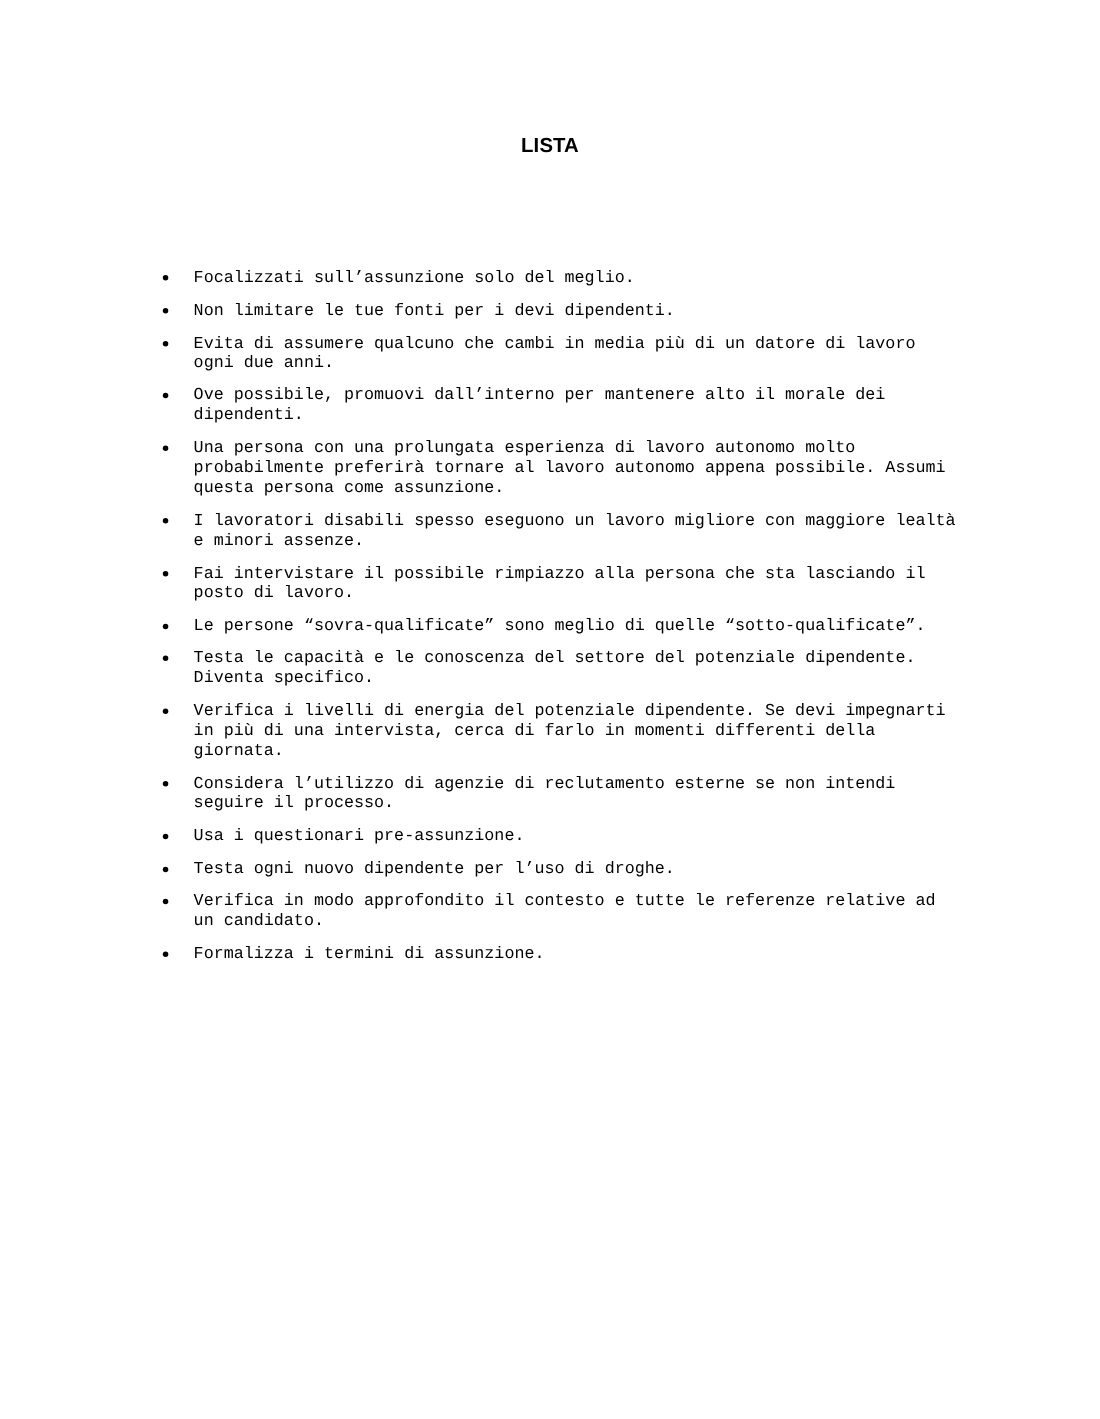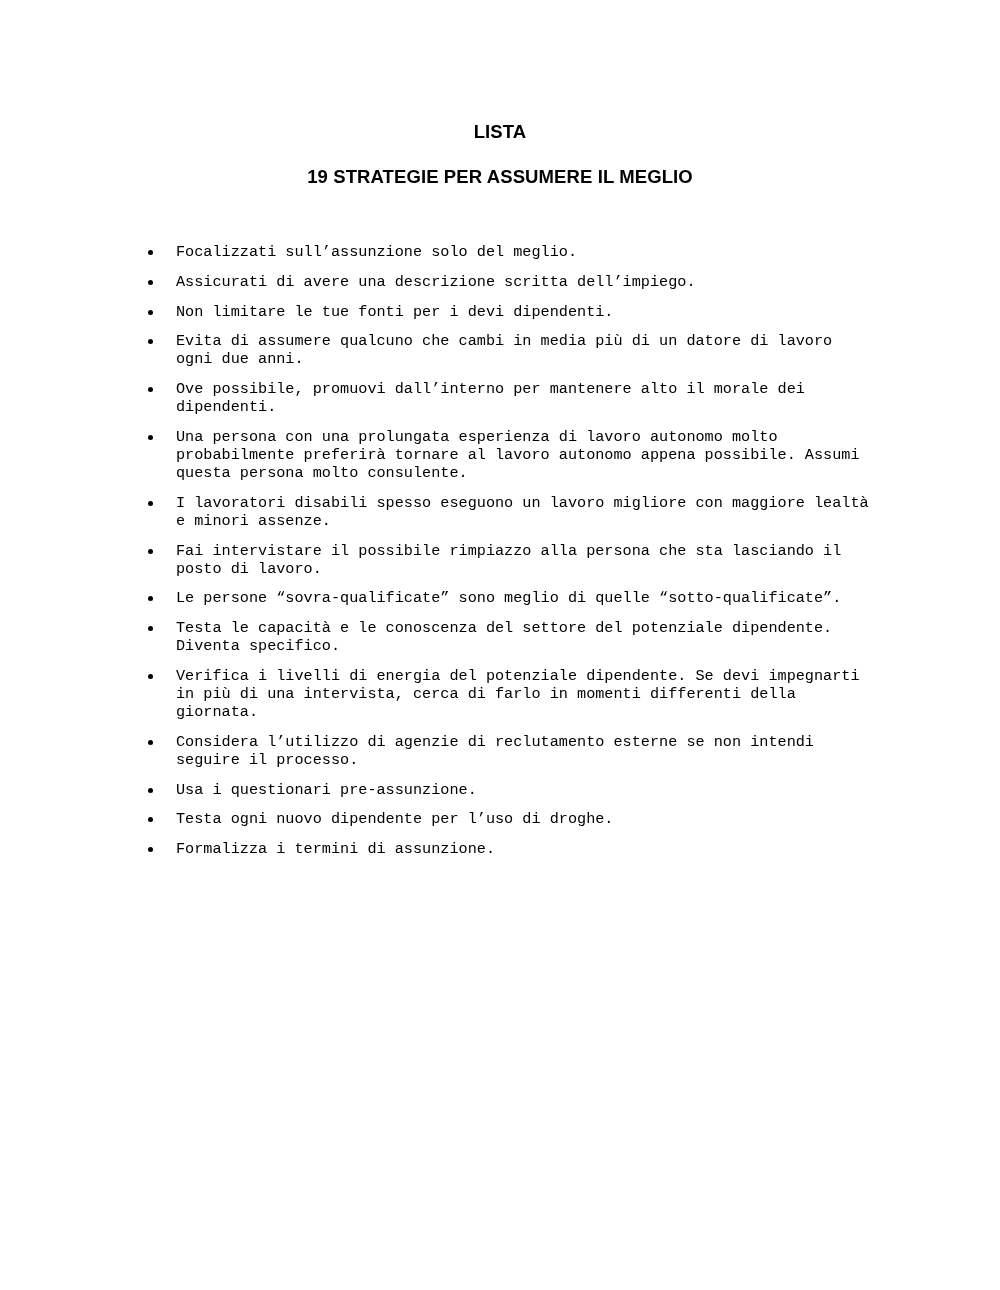--- a/index.html
+++ b/index.html
@@ -63,46 +63,41 @@
       display: block;
       width: 700px;
       font-family: Liberation Mono, monospace;
     }
   </style>
 </head>
 <body>
 
 <div class="page">
   <div class="title title-1">LISTA</div>
-  <div class="title title-2">19 STRATEGIE PER ASSUMERE IL MEGLIO</div>
 
   <ul class="list">
     <li class="item">
         <span class="bullet"></span>
         <span class="item-text">Focalizzati sull’assunzione solo del meglio.</span>
-      </li>
-    <li class="item">
-        <span class="bullet"></span>
-        <span class="item-text">Assicurati di avere una descrizione scritta dell’impiego.</span>
       </li>
     <li class="item">
         <span class="bullet"></span>
         <span class="item-text">Non limitare le tue fonti per i devi dipendenti.</span>
       </li>
     <li class="item">
         <span class="bullet"></span>
         <span class="item-text">Evita di assumere qualcuno che cambi in media più di un datore di lavoro ogni due anni.</span>
       </li>
     <li class="item">
         <span class="bullet"></span>
         <span class="item-text">Ove possibile, promuovi dall’interno per mantenere alto il morale dei dipendenti.</span>
       </li>
     <li class="item">
         <span class="bullet"></span>
-        <span class="item-text">Una persona con una prolungata esperienza di lavoro autonomo molto probabilmente preferirà tornare al lavoro autonomo appena possibile. Assumi questa persona molto consulente.</span>
+        <span class="item-text">Una persona con una prolungata esperienza di lavoro autonomo molto probabilmente preferirà tornare al lavoro autonomo appena possibile. Assumi questa persona come assunzione.</span>
       </li>
     <li class="item">
         <span class="bullet"></span>
         <span class="item-text">I lavoratori disabili spesso eseguono un lavoro migliore con maggiore lealtà e minori assenze.</span>
       </li>
     <li class="item">
         <span class="bullet"></span>
         <span class="item-text">Fai intervistare il possibile rimpiazzo alla persona che sta lasciando il posto di lavoro.</span>
       </li>
     <li class="item">
@@ -124,16 +119,20 @@
     <li class="item">
         <span class="bullet"></span>
         <span class="item-text">Usa i questionari pre-assunzione.</span>
       </li>
     <li class="item">
         <span class="bullet"></span>
         <span class="item-text">Testa ogni nuovo dipendente per l’uso di droghe.</span>
       </li>
     <li class="item">
         <span class="bullet"></span>
+        <span class="item-text">Verifica in modo approfondito il contesto e tutte le referenze relative ad un candidato.</span>
+      </li>
+    <li class="item">
+        <span class="bullet"></span>
         <span class="item-text">Formalizza i termini di assunzione.</span>
       </li>
   </ul>
 </div>
 
 </body></html>

